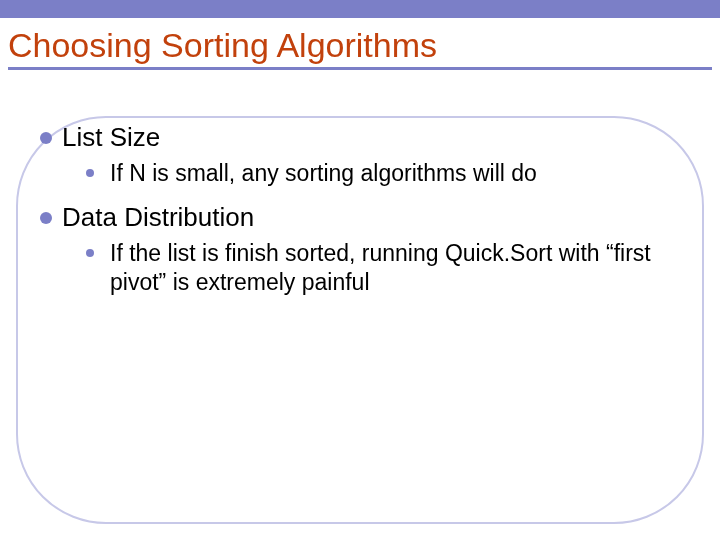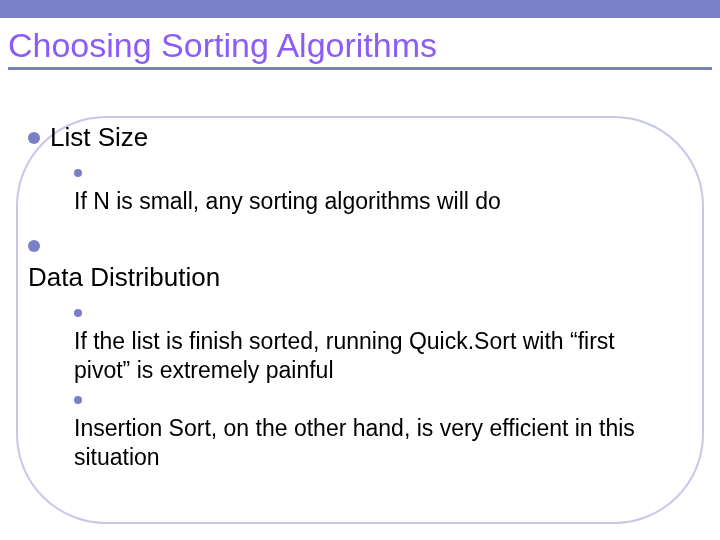--- a/index.html
+++ b/index.html
@@ -14,72 +14,71 @@
   .topbar {
     width: 100%;
     height: 18px;
     background: #7b7fc7;
   }
   .title-area {
     padding: 8px 8px 10px 8px;
   }
   .title {
     font-size: 34px;
-    color: #8b5cf6;
+    color: #c2410c;
     font-weight: normal;
   }
   .title-underline {
     height: 3px;
     background: #7b7fc7;
     width: calc(100% - 0px);
     margin-top: 2px;
   }
   .rounded-box {
     position: absolute;
     top: 116px;
     left: 16px;
     right: 16px;
     bottom: 16px;
     border: 2px solid #c7c8e8;
     border-radius: 90px;
   }
   .content {
     position: absolute;
     top: 122px;
-    left: 28px;
+    left: 40px;
     right: 28px;
     color: #000;
   }
   .topic {
     font-size: 26px;
     display: flex;
     align-items: flex-start;
     gap: 10px;
     margin-bottom: 6px;
   }
-  .topic.second { margin-top: 14px; flex-direction: column; }
+  .topic.second { margin-top: 14px; }
   .big-bullet {
     width: 12px;
     height: 12px;
     background: #7b7fc7;
     border-radius: 50%;
     display: inline-block;
     margin-top: 10px;
     flex-shrink: 0;
   }
   .sub {
     font-size: 23px;
     display: flex;
     align-items: flex-start;
-    gap: 10px;
+    gap: 16px;
     margin-left: 46px;
     margin-right: 20px;
     line-height: 1.25;
     margin-bottom: 2px;
-    flex-direction: column;
   }
   .small-bullet {
     width: 8px;
     height: 8px;
     background: #7b7fc7;
     border-radius: 50%;
     display: inline-block;
     margin-top: 10px;
     flex-shrink: 0;
   }
@@ -109,18 +108,14 @@
   </div>
 
   <div class="topic second">
     <span class="big-bullet"></span>
     <span>Data Distribution</span>
   </div>
   <div class="sub">
     <span class="small-bullet"></span>
     <span>If the list is finish sorted, running Quick.Sort with “first pivot” is extremely painful</span>
   </div>
-  <div class="sub">
-    <span class="small-bullet"></span>
-    <span>Insertion Sort, on the other hand, is very efficient in this situation</span>
-  </div>
 
 </div>
 
 </body></html>

